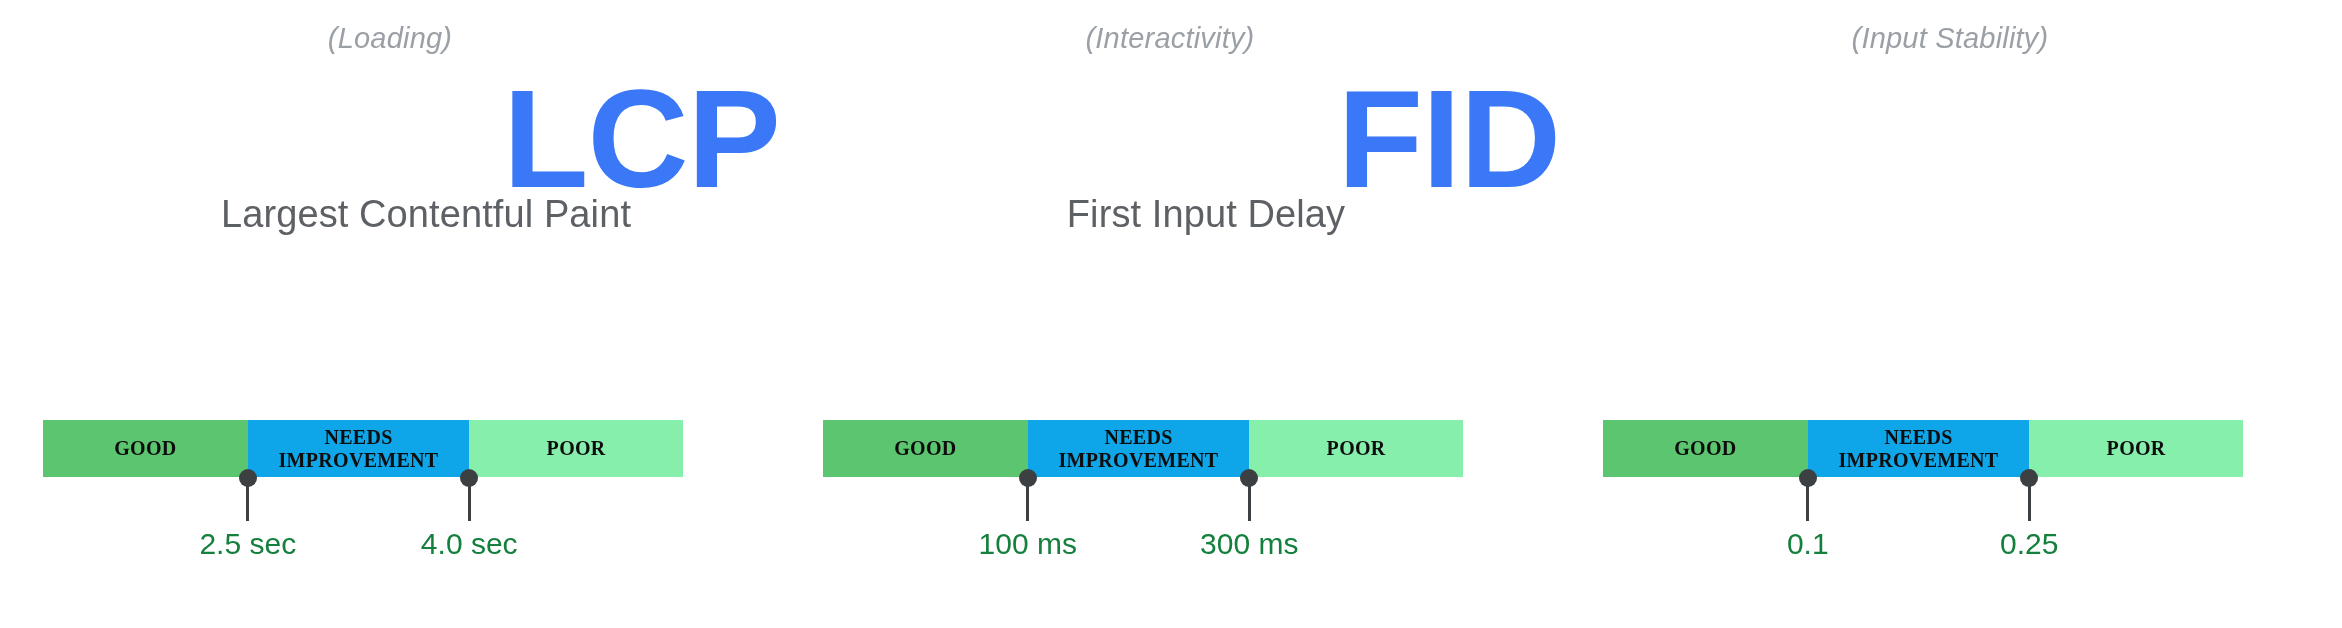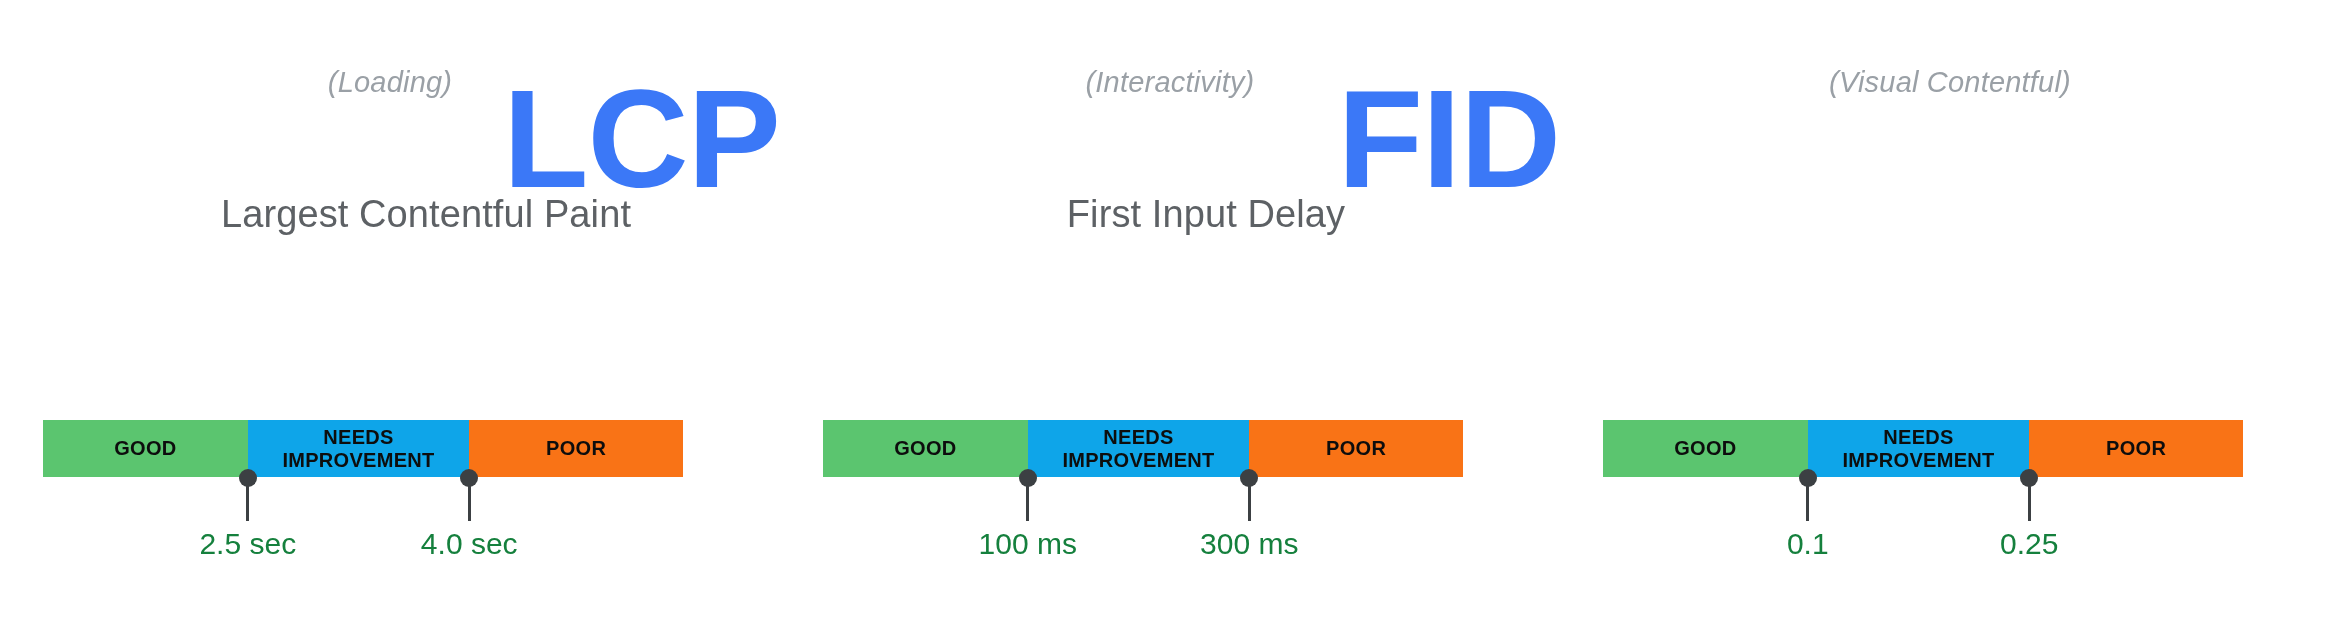--- a/index.html
+++ b/index.html
@@ -38,21 +38,20 @@
     top: 24px;
     left: 0;
     width: 100%;
     text-align: center;
     font-size: 29px;
     font-style: italic;
     font-weight: 400;
     color: #9aa0a6;
     letter-spacing: 0.2px;
     line-height: 1;
-    margin-top: 44px;
   }
 
   
   .acronym {
     position: absolute;
     top: 58px;
     left: 0;
     width: 100%;
     text-align: right;
     font-size: 140px;
@@ -86,37 +85,38 @@
     height: 82px;
   }
   .bar {
     position: absolute;
     left: 0;
     top: 0;
     width: 100%;
     height: 57px;
     display: flex;
     flex-direction: row;
+    font-family: Liberation Serif, serif;
   }
   .seg {
     height: 100%;
     display: flex;
     align-items: center;
     justify-content: center;
     text-align: center;
     font-size: 20px;
     font-weight: 700;
     color: #0d0d0d;
     letter-spacing: 0.3px;
     line-height: 1.15;
     box-sizing: border-box;
   }
   .seg-good   { width: 32.0%;  background: #5bc56f; }
   .seg-ni     { width: 34.6%;  background: #0ea5e9; }
-  .seg-poor   { width: 33.4%;  background: #f97316; }
+  .seg-poor   { width: 33.4%;  background: #86efac; }
 
   
   .pin {
     position: absolute;
     top: 49px;
     width: 0;
     height: 0;
   }
   .pin-dot {
     position: absolute;
@@ -200,21 +200,21 @@
 
       <div class="pin pin-2">
         <div class="pin-dot"></div>
         <div class="pin-stem"></div>
         <div class="pin-label">300 ms</div>
       </div>
     </div>
   </div>
 
   <div class="panel">
-    <div class="category">(Visual Contentful)</div>
+    <div class="category">(Input Stability)</div>
 
     <div class="scale">
       <div class="bar">
         <div class="seg seg-good">GOOD</div>
         <div class="seg seg-ni">NEEDS IMPROVEMENT</div>
         <div class="seg seg-poor">POOR</div>
       </div>
 
       <div class="pin pin-1">
         <div class="pin-dot"></div>

